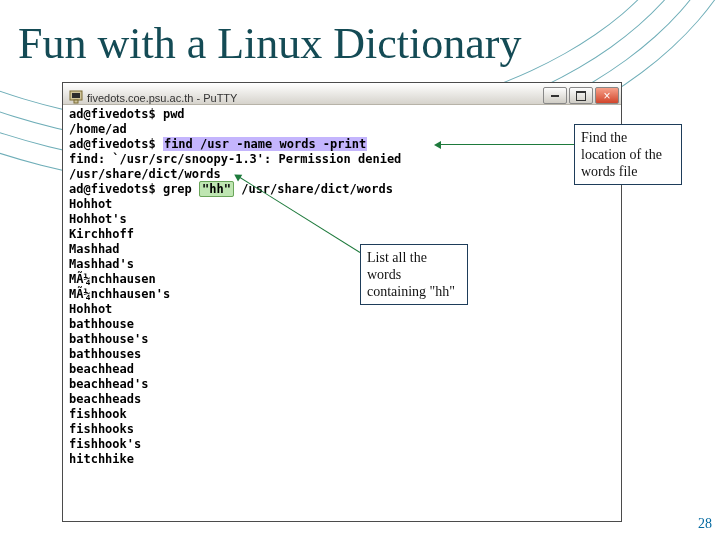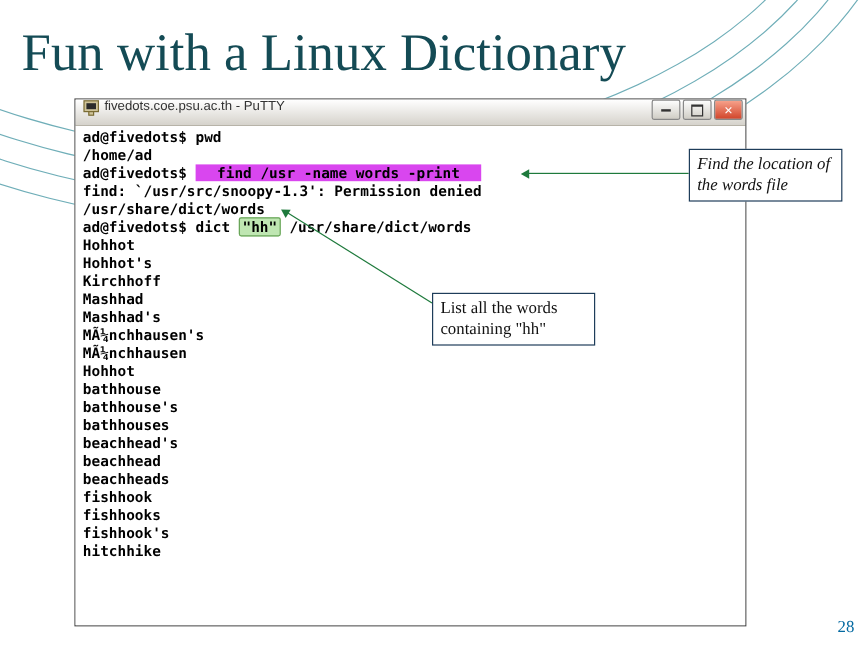--- a/index.html
+++ b/index.html
@@ -23,21 +23,21 @@
 
   
   .putty {
     position: absolute; left: 62px; top: 82px; width: 560px; height: 440px;
     border: 1px solid #4b4b4b; background: #fff;
   }
   .putty-titlebar {
     height: 22px;
     background: linear-gradient(#fff, #d6d3cc);
     border-bottom: 1px solid #b7b3a8;
-    display: flex; align-items: flex-start;
+    display: flex; align-items: flex-end;
     font: 11px Tahoma, sans-serif; color: #333;
     padding: 0 2px;
   }
   .putty-titlebar .icon { width: 14px; height: 14px; margin: 0 4px; display: inline-block; }
   .putty-titlebar .icon svg { width: 14px; height: 14px; }
   .putty-titlebar .ttl { flex: 1; }
   .winbtn { width: 24px; height: 17px; margin-left: 2px; border: 1px solid #888; border-radius: 2px; display: flex; align-items: center; justify-content: center; font: 10px sans-serif; }
   .winbtn.min, .winbtn.max { background: linear-gradient(#fdfdfd, #d0cdc5); }
   .winbtn.close { background: linear-gradient(#f7a18a, #d1452b); color: #fff; }
   .winbtn.min::before { content: ""; width: 8px; height: 2px; background: #333; }
@@ -47,34 +47,34 @@
   .term {
     position: relative;
     padding: 2px 6px;
     font: bold 12px/15px "DejaVu Sans Mono", Menlo, Consolas, monospace;
     color: #000; background: #fff;
     height: calc(100% - 22px);
   }
   .term .line { white-space: pre; }
 
   
-  .hl-yellow { background: #d946ef; padding: 0 18px; }
+  .hl-yellow { background: #c4b5fd; padding: 0 1px; }
   .hl-green  { background: #bfe6b2; border: 1px solid #6aa55a; border-radius: 2px; padding: 0 2px; }
 
   
   .callout {
     position: absolute;
     border: 1px solid #1e3d5a;
     background: #fff;
     font: 14px/17px Georgia, "Times New Roman", serif;
     padding: 4px 6px;
     color: #111;
   }
-  .co1 { left: 574px; top: 124px; width: 128px; font-style: italic; }
-  .co2 { left: 360px; top: 244px; width: 136px; }
+  .co1 { left: 574px; top: 124px; width: 108px; }
+  .co2 { left: 360px; top: 244px; width: 108px; }
 
   
   .arrow-line { position: absolute; background: #1e7a3c; height: 1px; }
   .arrow-line::after, .arrow-line::before {
     content: ""; position: absolute; width: 0; height: 0;
   }
   
   .ar1 { left: 440px; top: 144px; width: 134px; }
   .ar1::before { left: -6px; top: -3px; border-top: 4px solid transparent; border-bottom: 4px solid transparent; border-right: 7px solid #1e7a3c; }
   
@@ -112,34 +112,34 @@
     <span class="winbtn max"></span>
     <span class="winbtn close"></span>
   </div>
 
   <div class="term">
     <div class="line"><span>ad@fivedots$ </span><span>pwd</span></div>
     <div class="line">/home/ad</div>
     <div class="line"><span>ad@fivedots$ </span><span class="hl-yellow">find /usr -name words -print</span></div>
     <div class="line">find: `/usr/src/snoopy-1.3': Permission denied</div>
     <div class="line">/usr/share/dict/words</div>
-    <div class="line"><span>ad@fivedots$ </span><span>dict </span><span class="hl-green">"hh"</span><span> /usr/share/dict/words</span></div>
+    <div class="line"><span>ad@fivedots$ </span><span>grep </span><span class="hl-green">"hh"</span><span> /usr/share/dict/words</span></div>
     <div class="line">Hohhot</div>
     <div class="line">Hohhot's</div>
     <div class="line">Kirchhoff</div>
     <div class="line">Mashhad</div>
     <div class="line">Mashhad's</div>
+    <div class="line">MÃ¼nchhausen</div>
     <div class="line">MÃ¼nchhausen's</div>
-    <div class="line">MÃ¼nchhausen</div>
     <div class="line">Hohhot</div>
     <div class="line">bathhouse</div>
     <div class="line">bathhouse's</div>
     <div class="line">bathhouses</div>
+    <div class="line">beachhead</div>
     <div class="line">beachhead's</div>
-    <div class="line">beachhead</div>
     <div class="line">beachheads</div>
     <div class="line">fishhook</div>
     <div class="line">fishhooks</div>
     <div class="line">fishhook's</div>
     <div class="line">hitchhike</div>
   </div>
 </div>
 
 <div class="arrow-line ar1"></div>
 <div class="callout co1">Find the location of the words file</div>

